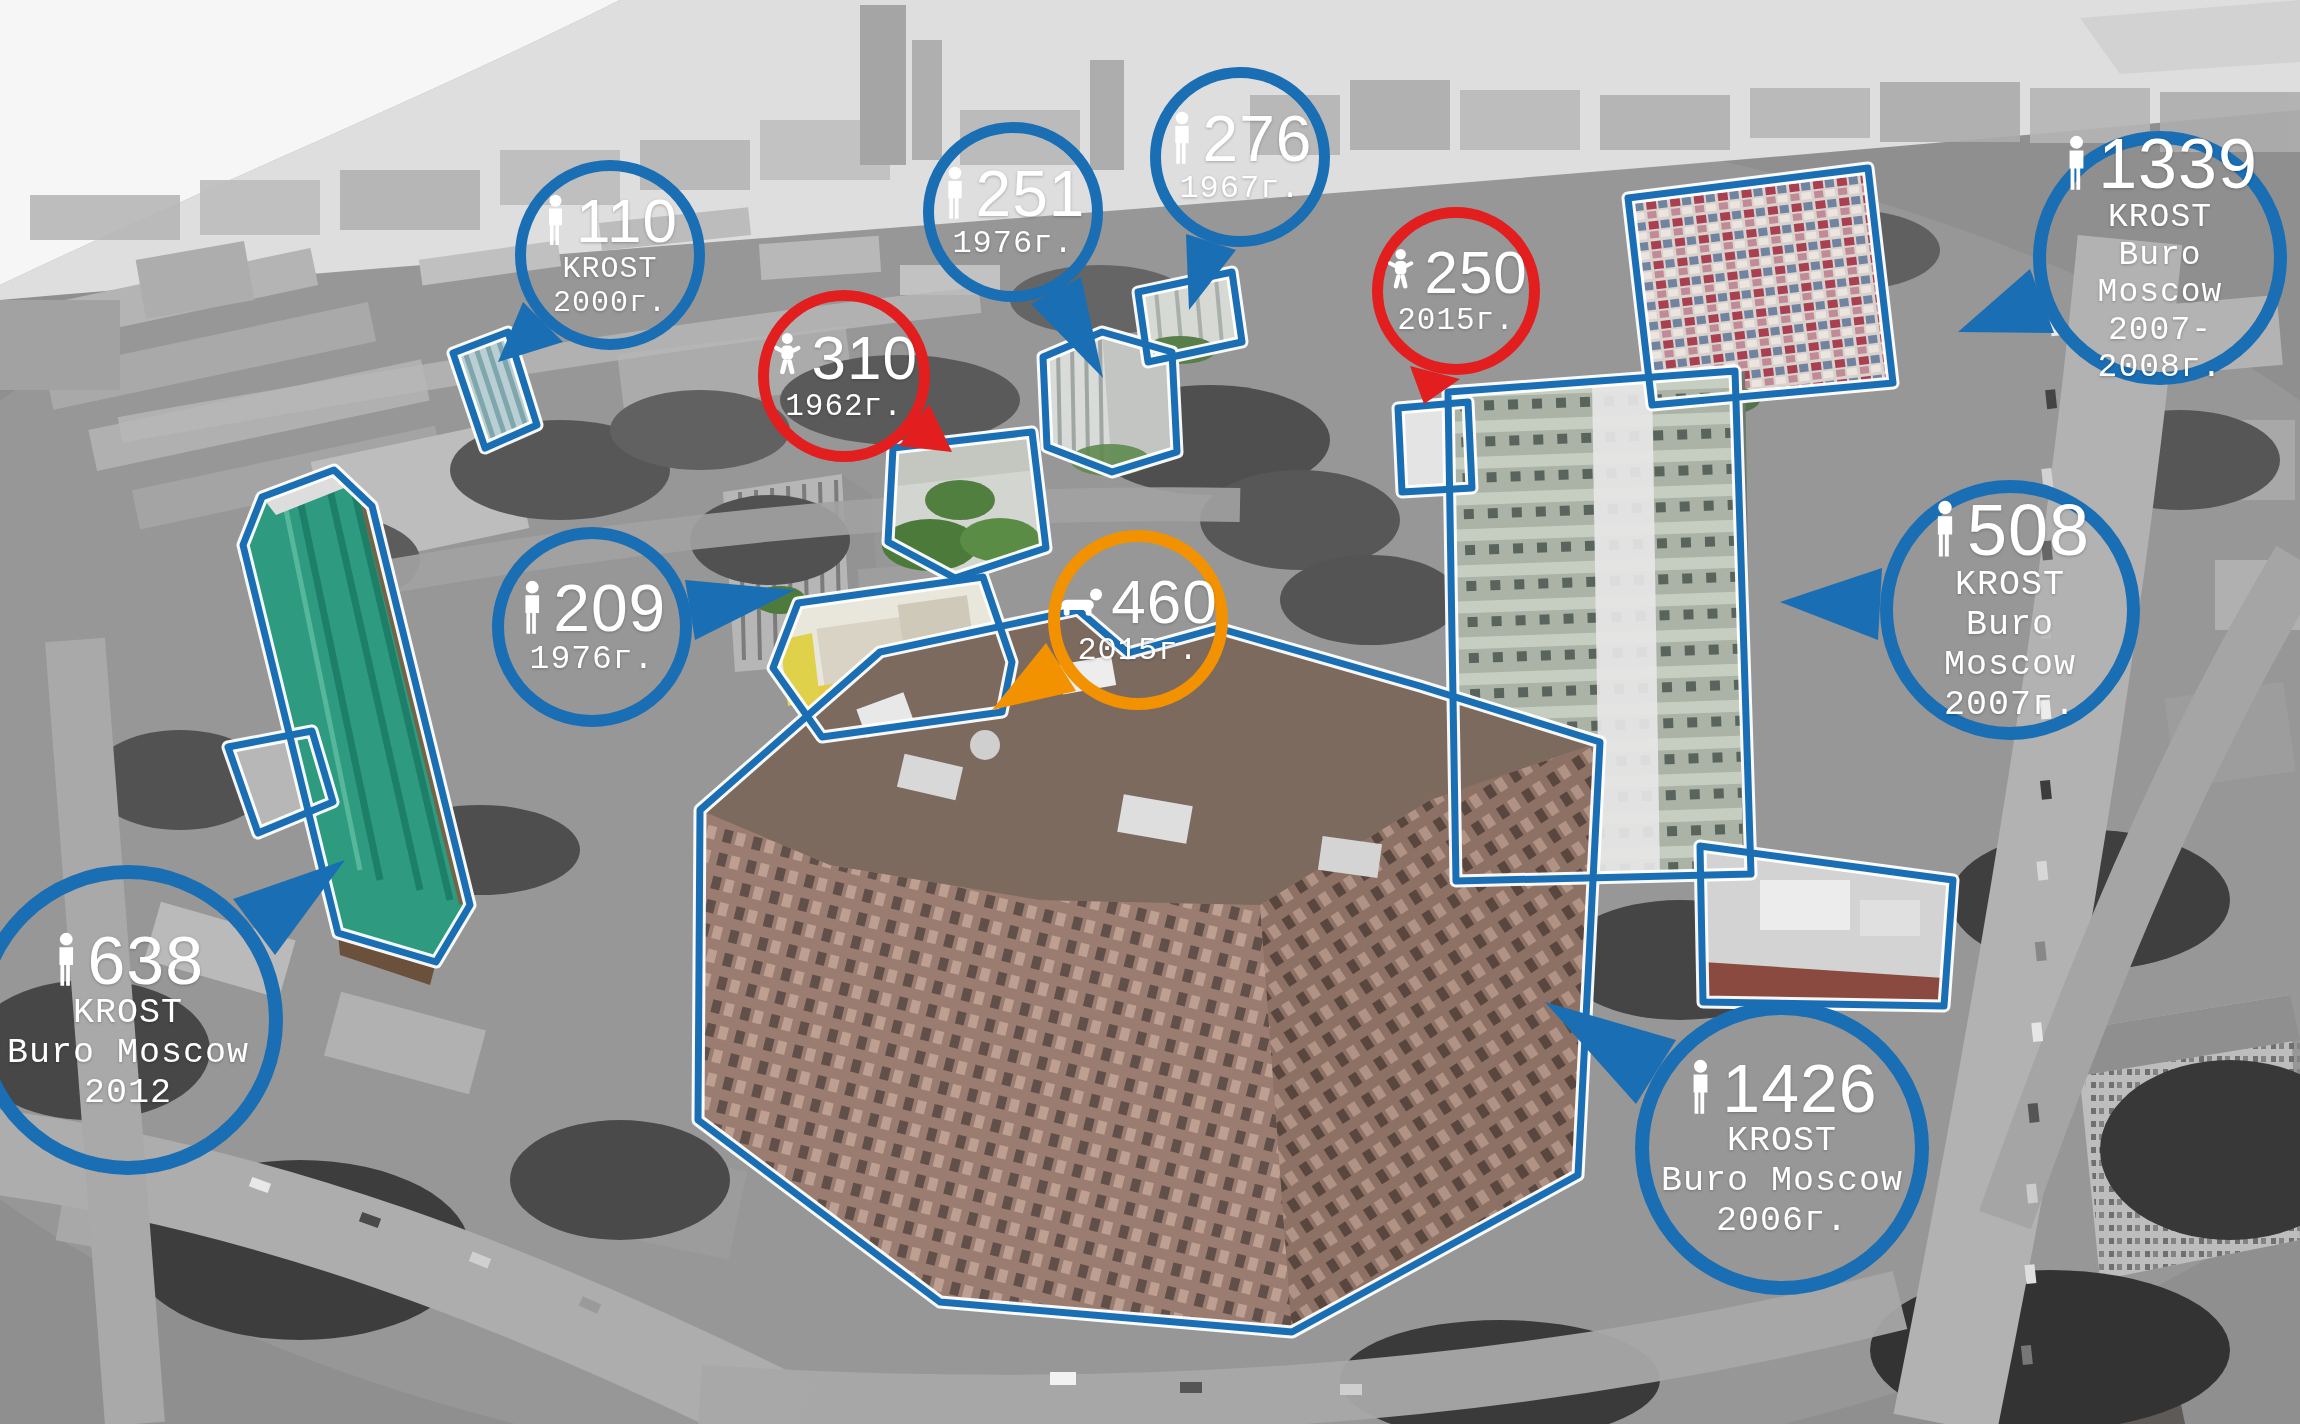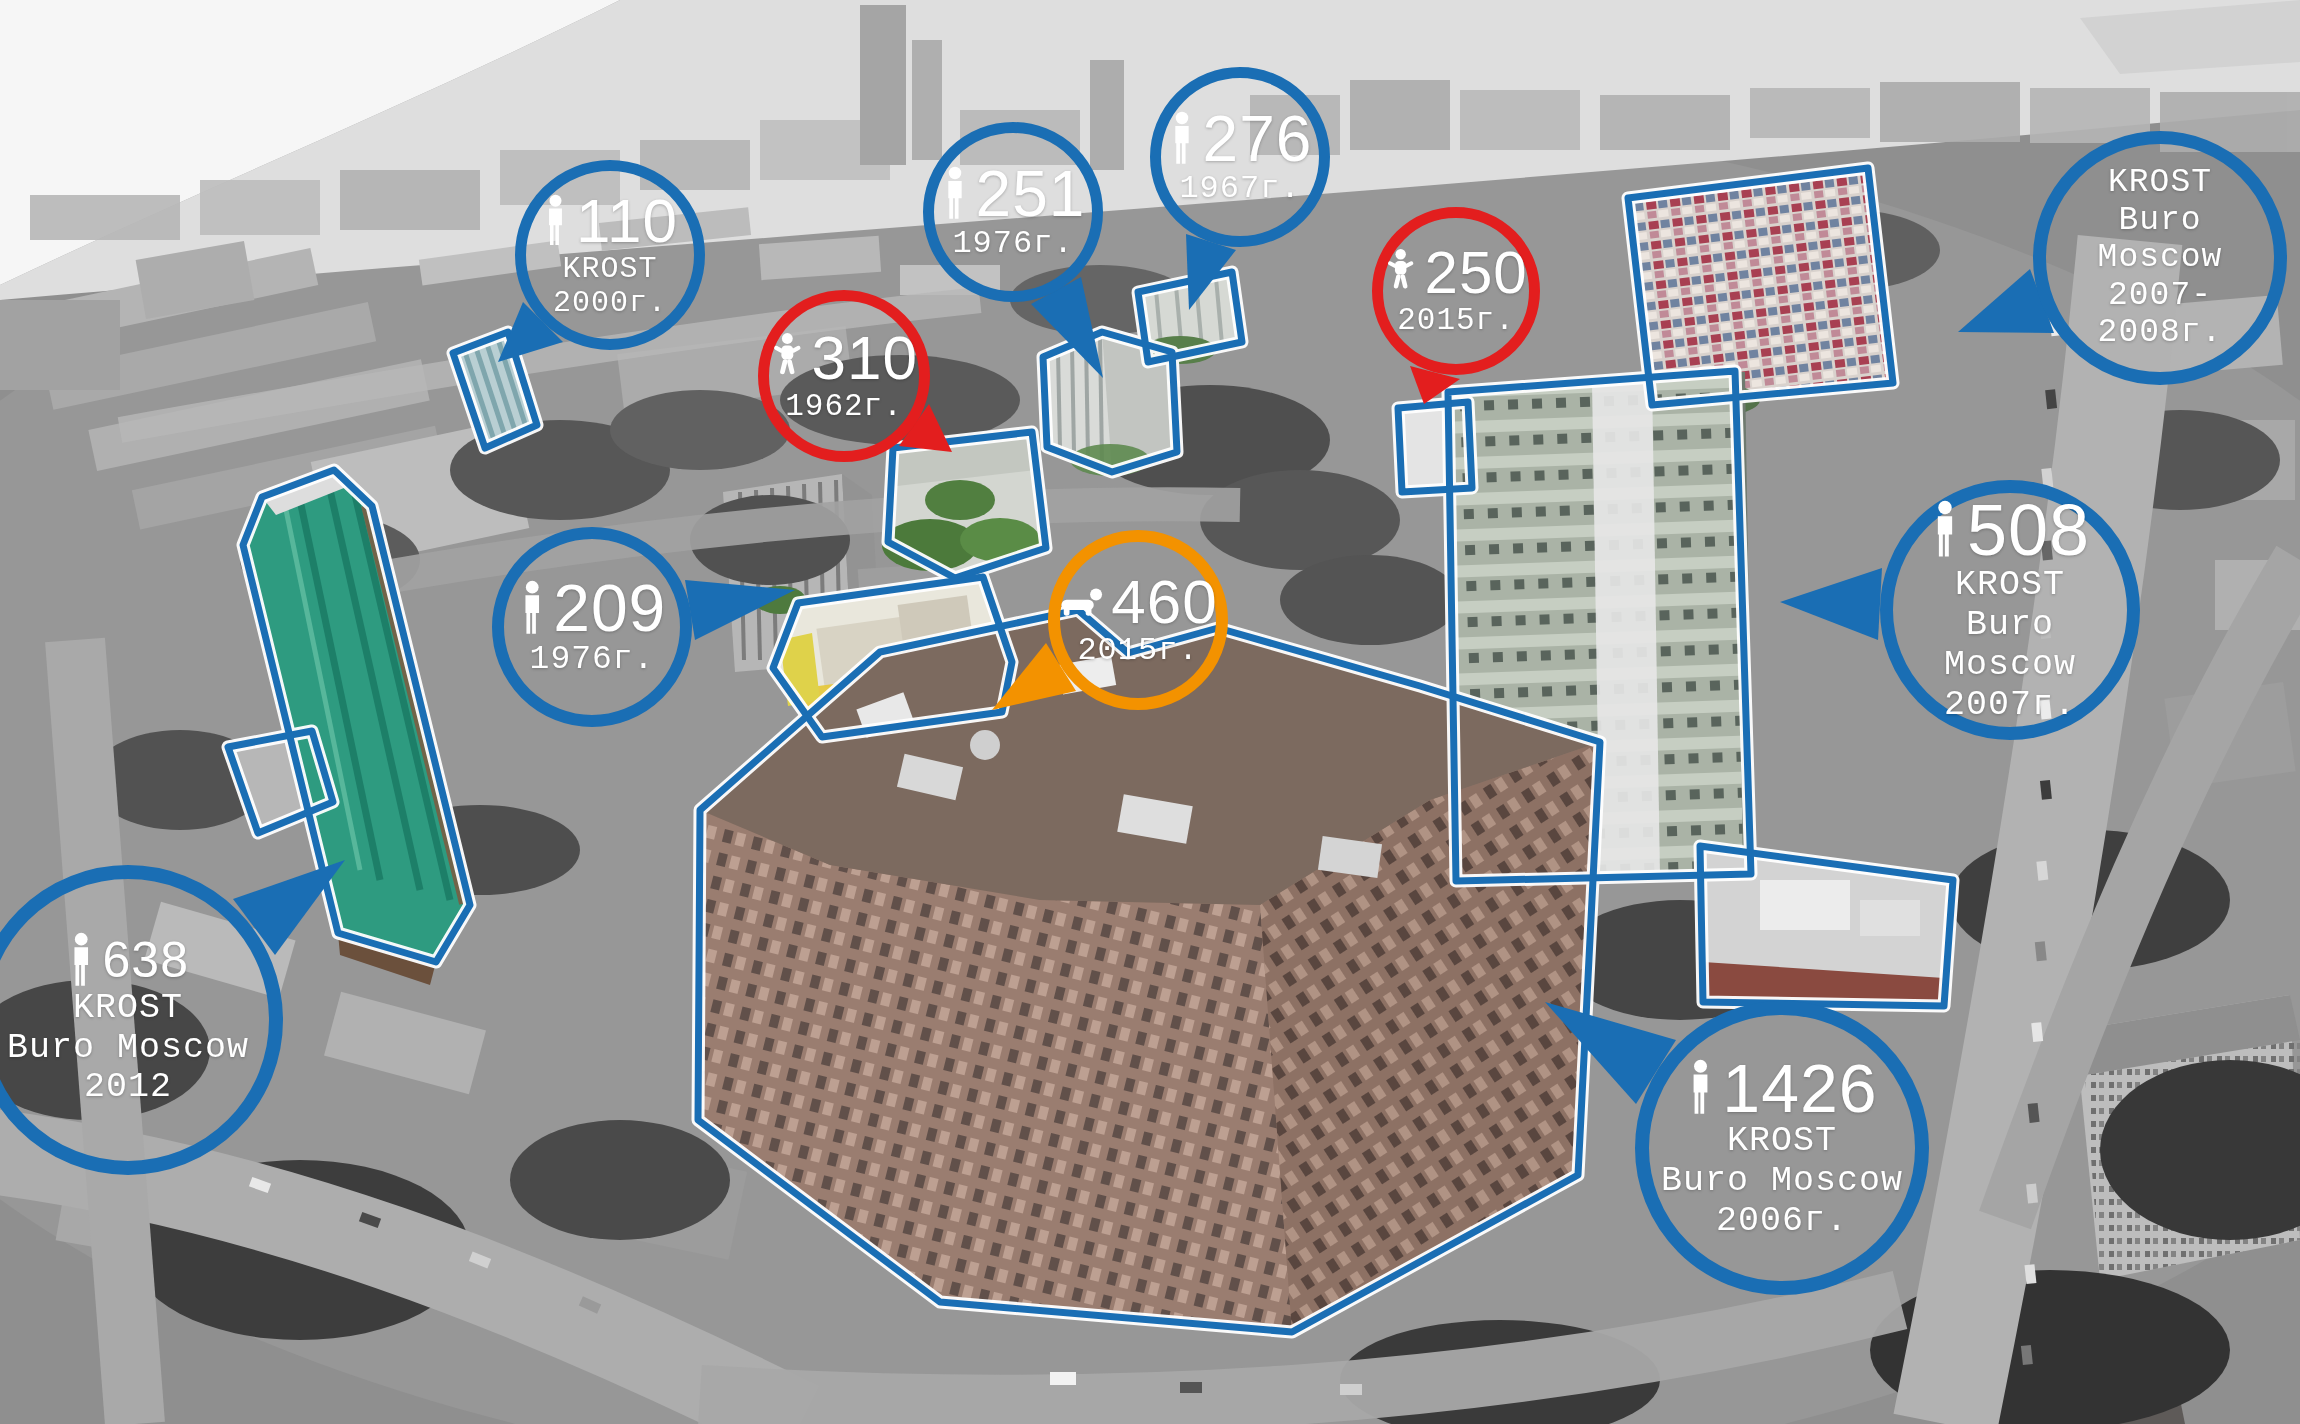--- a/index.html
+++ b/index.html
@@ -417,20 +417,29 @@
             </svg>
           </span>
       <span class="num">250</span>
     </div>
     <div class="cline" style="font-size:31px">2015г.</div>
   </div>
 </div>
 
 <div class="callout blue" style="left:2033px;top:131px;width:254px;height:254px;border-width:13px">
   <div class="c-inner">
+    <div class="num-row" style="font-size:70px">
+      <span class="pict">
+            <svg viewBox="0 0 26 52" style="height:58px" fill="#fff">
+              <circle cx="13" cy="6.5" r="5.8"></circle>
+              <path d="M6.8 14h12.4v16h-2.9v19h-3.4V30h-1.8v19H7.7V30H6.8z"></path>
+            </svg>
+          </span>
+      <span class="num">1339</span>
+    </div>
     <div class="cline" style="font-size:33px">KROST</div>
     <div class="cline" style="font-size:33px">Buro Moscow</div>
     <div class="cline" style="font-size:33px">2007-2008г.</div>
   </div>
 </div>
 
 <div class="callout blue" style="left:492px;top:527px;width:200px;height:200px;border-width:12px">
   <div class="c-inner">
     <div class="num-row" style="font-size:66px">
       <span class="pict">
@@ -474,21 +483,21 @@
       <span class="num">508</span>
     </div>
     <div class="cline" style="font-size:35px">KROST</div>
     <div class="cline" style="font-size:35px">Buro Moscow</div>
     <div class="cline" style="font-size:35px">2007г.</div>
   </div>
 </div>
 
 <div class="callout blue" style="left:-27px;top:865px;width:310px;height:310px;border-width:14px">
   <div class="c-inner">
-    <div class="num-row" style="font-size:50px">
+    <div class="num-row" style="font-size:68px">
       <span class="pict">
             <svg viewBox="0 0 26 52" style="height:57px" fill="#fff">
               <circle cx="13" cy="6.5" r="5.8"></circle>
               <path d="M6.8 14h12.4v16h-2.9v19h-3.4V30h-1.8v19H7.7V30H6.8z"></path>
             </svg>
           </span>
       <span class="num">638</span>
     </div>
     <div class="cline" style="font-size:35px">KROST</div>
     <div class="cline" style="font-size:35px">Buro Moscow</div>

